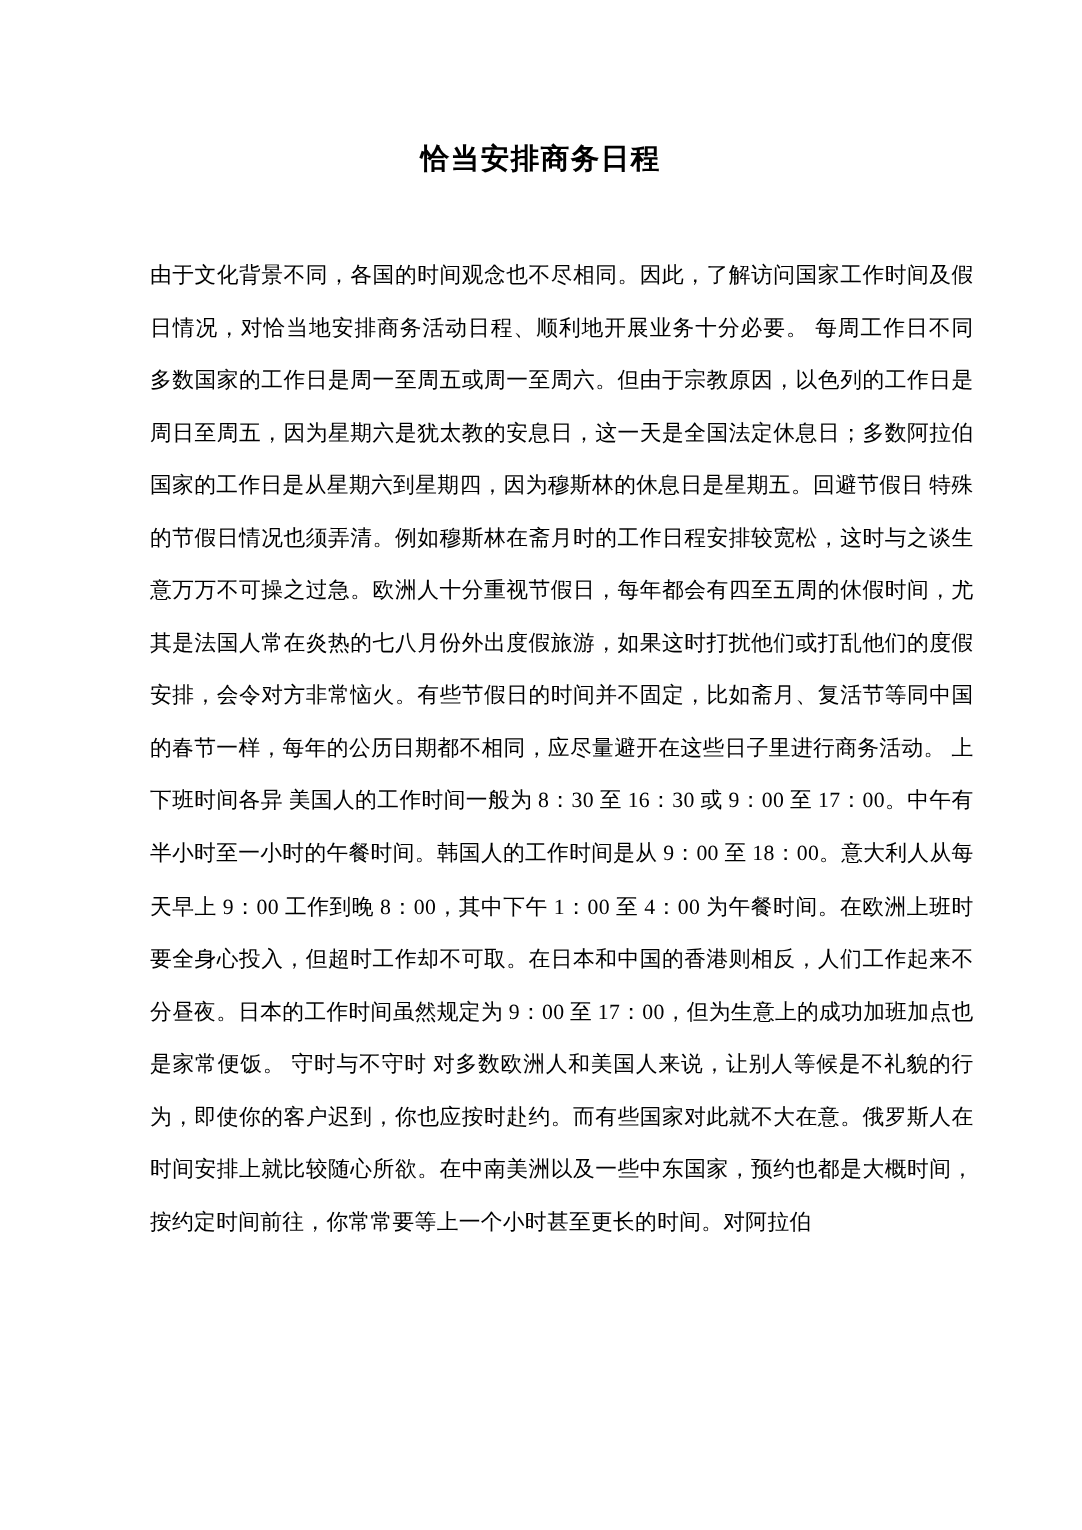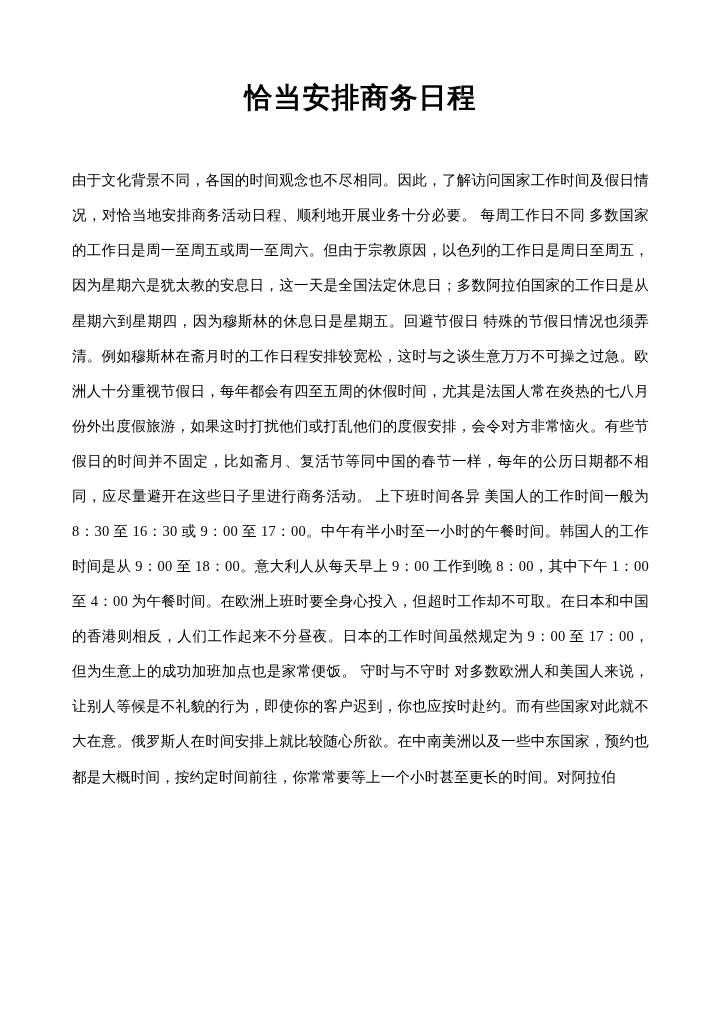--- a/index.html
+++ b/index.html
@@ -17,29 +17,30 @@
   .page {
     position: relative;
     width: 721px;
     height: 1020px;
     background: #ffffff;
     box-sizing: border-box;
     padding: 72px 72px 60px 72px;
   }
   .doc-title {
     text-align: center;
-    font-size: 28px;
+    font-size: 19px;
     font-weight: bold;
     letter-spacing: 1px;
-    margin: 6px 0 0 0;
+    margin: 22px 0 0 0;
     line-height: 1.4;
     font-family: "Liberation Serif", "DejaVu Serif", serif;
   }
   .body-block {
     margin-top: 46px;
+    margin-left: 28px;
   }
   .doc-paragraph {
     font-size: 14.5px;
     line-height: 2.42;
     text-align: justify;
     text-justify: inter-ideograph;
     text-indent: 0;
     margin: 0;
     letter-spacing: 0.2px;
     word-break: break-all;

